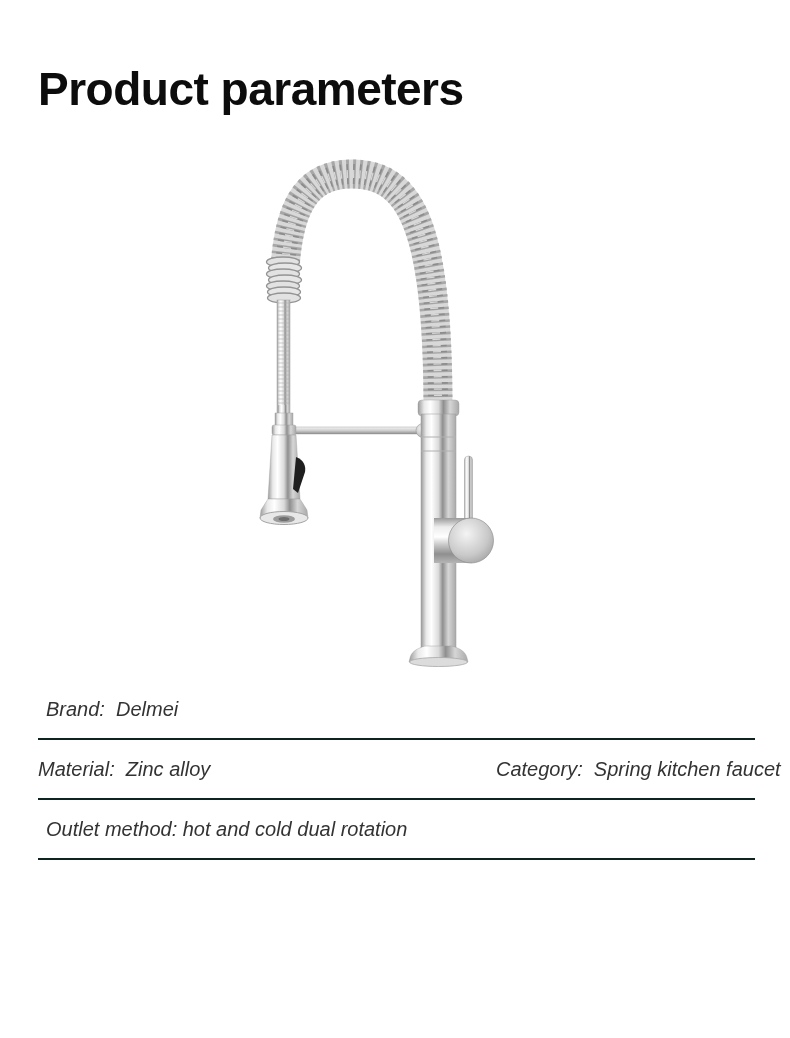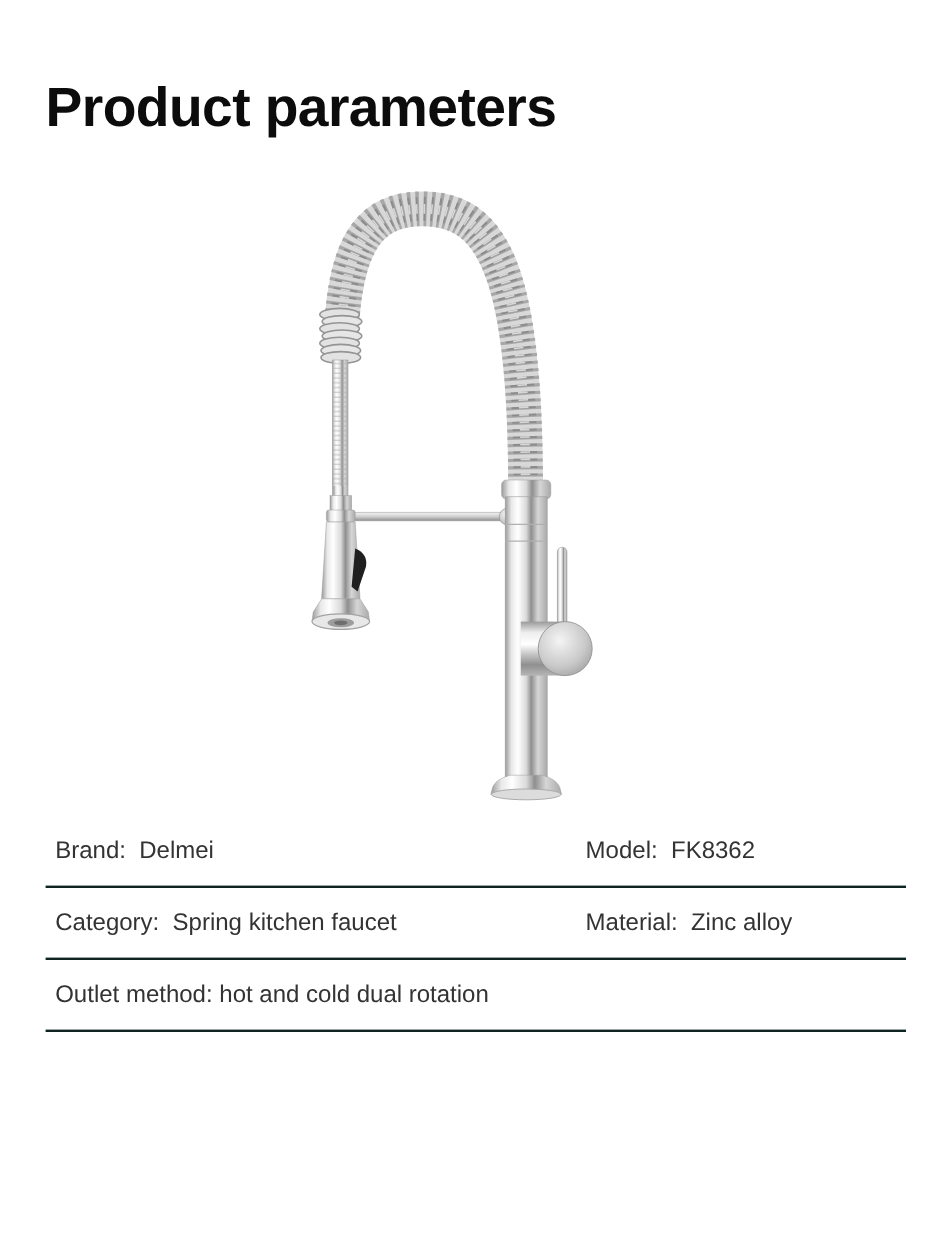--- a/index.html
+++ b/index.html
@@ -31,20 +31,21 @@
     left: 228px;
     top: 158px;
     width: 340px;
     height: 520px;
   }
   .params {
     position: absolute;
     left: 38px;
     top: 680px;
     width: 717px;
+    font-style: italic;
   }
   .row {
     display: grid;
     grid-template-columns: 450px 1fr;
     align-items: center;
     height: 60px;
     box-sizing: border-box;
     border-bottom: 2px solid #0e2420;
   }
   .cell {
@@ -148,25 +149,24 @@
         <rect x="236.5" y="298" width="8" height="70" rx="4" fill="url(#cv)" stroke="#909090" stroke-width="0.4"></rect>
         <rect x="206" y="360" width="38" height="45" fill="url(#ch)"></rect>
         <circle cx="243" cy="382.5" r="22.5" fill="url(#face)" stroke="#8f8f8f" stroke-width="0.7"></circle>
       </g>
     </svg>
   </div>
 
   <div class="params">
     <div class="row">
       <div class="cell left">Brand:  Delmei</div>
-      <div class="cell right">Model:  FK8362</div>
     </div>
     <div class="row">
+      <div class="cell right">Material:  Zinc alloy</div>
       <div class="cell left">Category:  Spring kitchen faucet</div>
-      <div class="cell right">Material:  Zinc alloy</div>
     </div>
     <div class="row">
       <div class="cell left">Outlet method: hot and cold dual rotation</div>
       <div class="cell right"></div>
     </div>
   </div>
 
 </div>
 
 </body></html>

